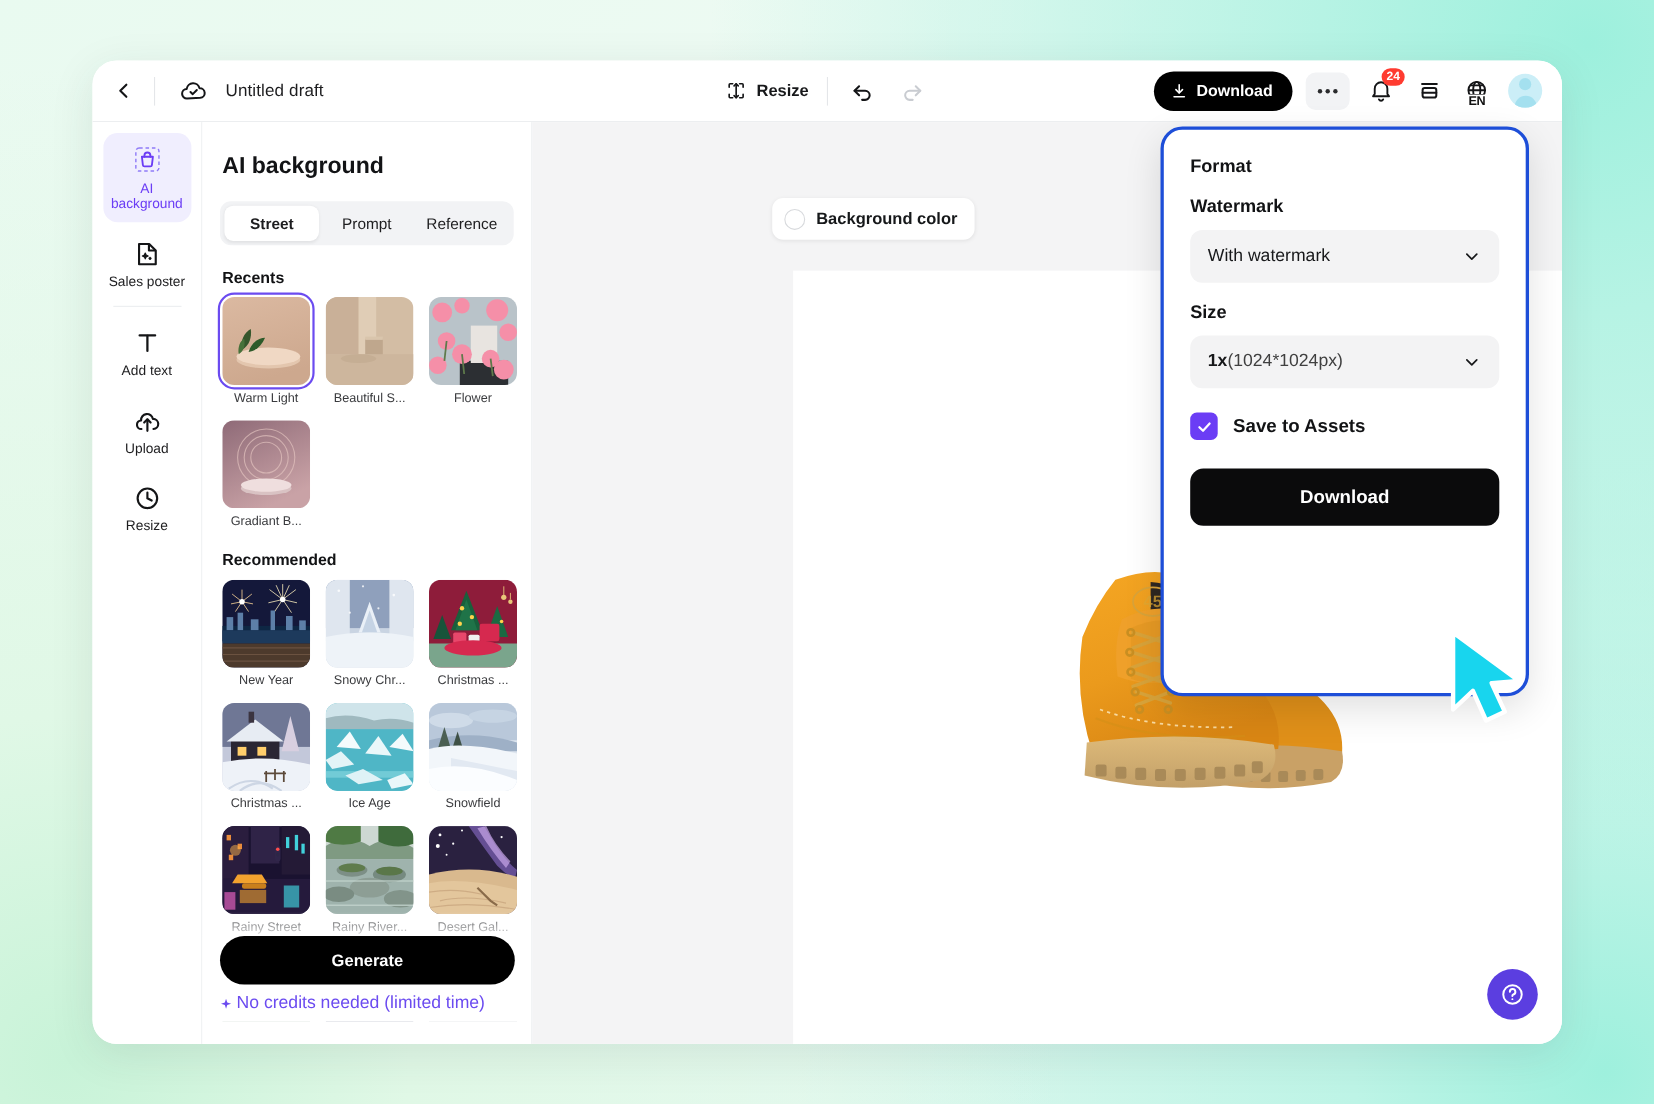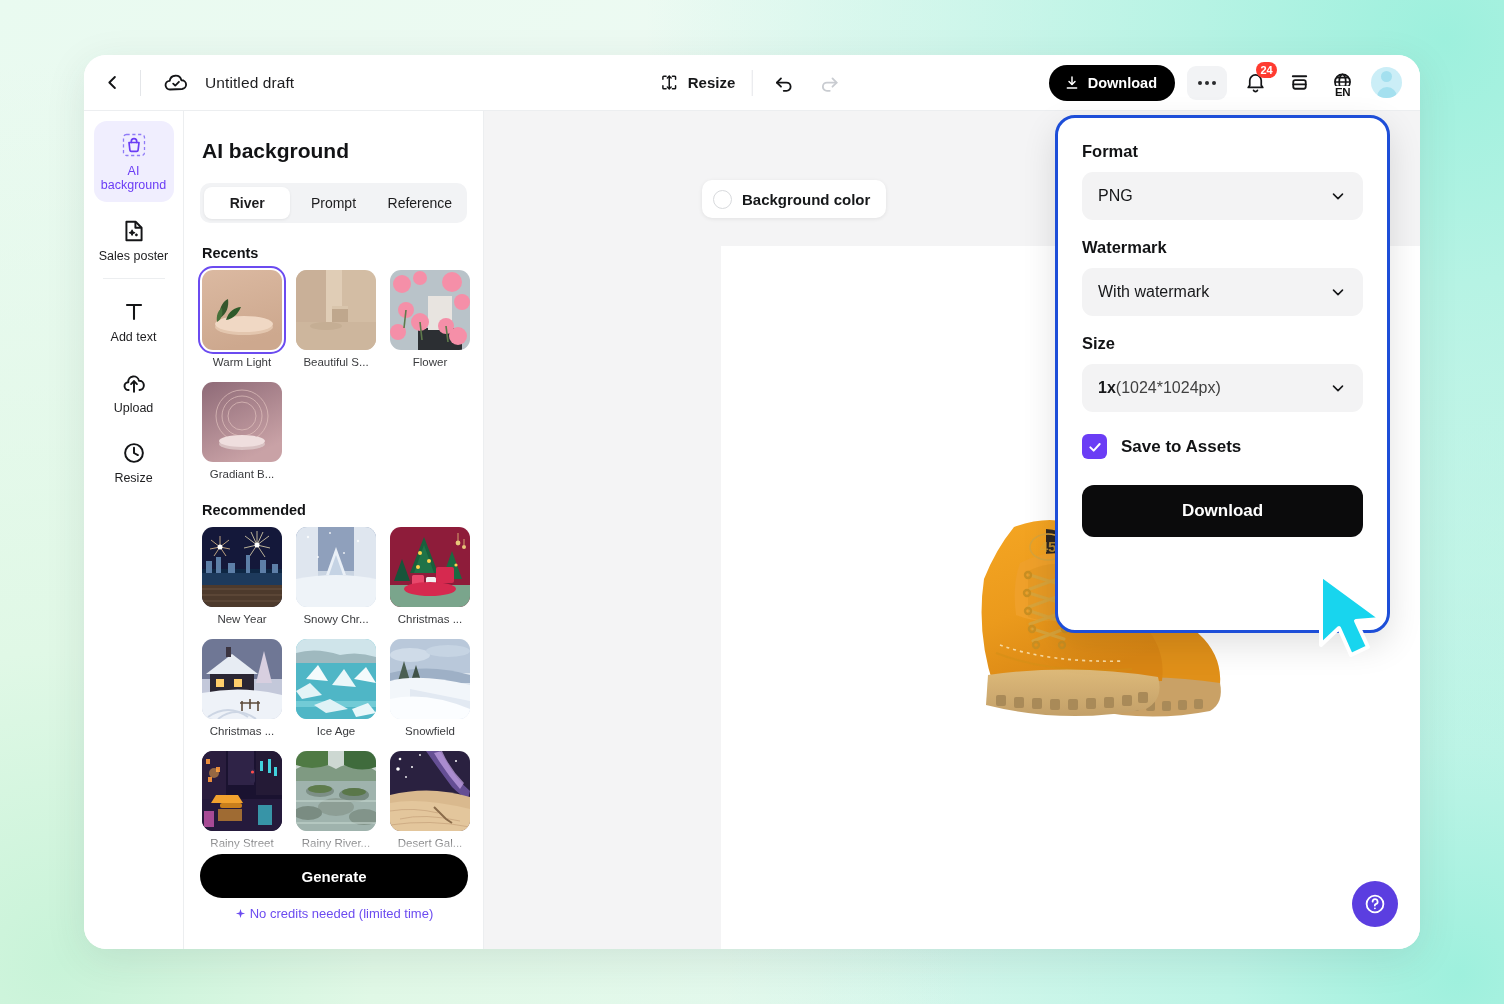--- a/index.html
+++ b/index.html
@@ -159,22 +159,22 @@
     position: absolute; left: 0; bottom: 0; width: 300px;
     background: linear-gradient(to bottom, rgba(255,255,255,0) 0%, #fff 26%, #fff 100%);
     padding: 22px 16px 8px;
   }
   #generate-btn {
     height: 44px; background: #000; color: #fff;
     border-radius: 22px; display: flex; align-items: center; justify-content: center;
     font-size: 15px; font-weight: 700; cursor: pointer;
   }
   #credits-note {
-    margin-top: 8px; font-size: 13px; color: #6b4bf0;
-    display: flex; align-items: center; justify-content: center; gap: 4px;
+    margin-top: 8px; font-size: 16px; color: #6b4bf0;
+    display: flex; align-items: center; gap: 4px;
   }
 
   
   #canvas-area {
     position: absolute; left: 400px; top: 56px;
     width: calc(100% - 400px); height: calc(100% - 56px);
     background: #f4f4f5;
     text-align: center;
   }
   #bg-color-chip {
@@ -388,21 +388,21 @@
         <polyline points="12 7.2 12 12 15.6 13.9"></polyline>
       </svg>
       <span class="lbl">Resize</span>
     </div>
   </div>
 
   <div id="panel">
     <div id="panel-title">AI background</div>
 
     <div id="tabs">
-      <div class="tab active">River</div>
+      <div class="tab active">Street</div>
       <div class="tab">Prompt</div>
       <div class="tab">Reference</div>
     </div>
 
     <div id="panel-scroll">
       <div class="sec-title">Recents</div>
       <div class="grid">
         <div class="thumb-wrap selected">
           <div class="thumb">
             <svg width="80" height="80" viewBox="0 0 80 80">
@@ -845,26 +845,20 @@
         <circle cx="12" cy="12" r="8.4"></circle>
         <path d="M9.6 9.6a2.5 2.5 0 1 1 3.1 2.5c-.6.2-.85.8-.85 1.4" stroke-linecap="round"></path>
         <circle cx="11.9" cy="16.3" r=".9" fill="#fff" stroke="none"></circle>
       </svg>
     </div>
   </div>
 </div>
 
 <div id="download-popover">
   <div class="field-label">Format</div>
-  <div class="select-box">
-    <span>PNG</span>
-    <svg width="18" height="18" viewBox="0 0 24 24" fill="none" stroke="#17181a" stroke-width="2.1" stroke-linecap="round" stroke-linejoin="round">
-      <polyline points="6 9.5 12 15.5 18 9.5"></polyline>
-    </svg>
-  </div>
 
   <div class="gap"></div>
 
   <div class="field-label">Watermark</div>
   <div class="select-box">
     <span>With watermark</span>
     <svg width="18" height="18" viewBox="0 0 24 24" fill="none" stroke="#17181a" stroke-width="2.1" stroke-linecap="round" stroke-linejoin="round">
       <polyline points="6 9.5 12 15.5 18 9.5"></polyline>
     </svg>
   </div>

